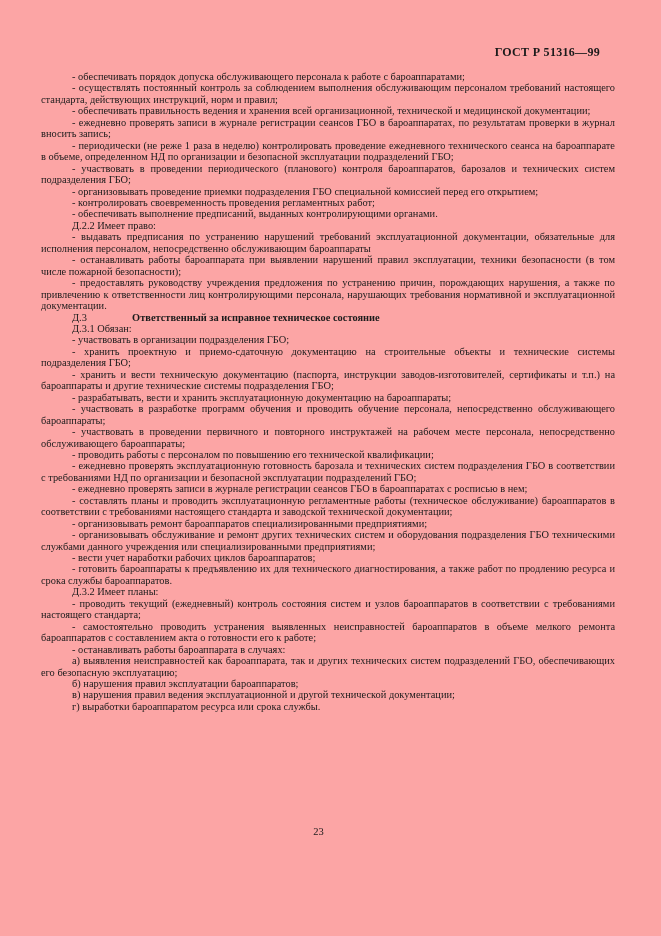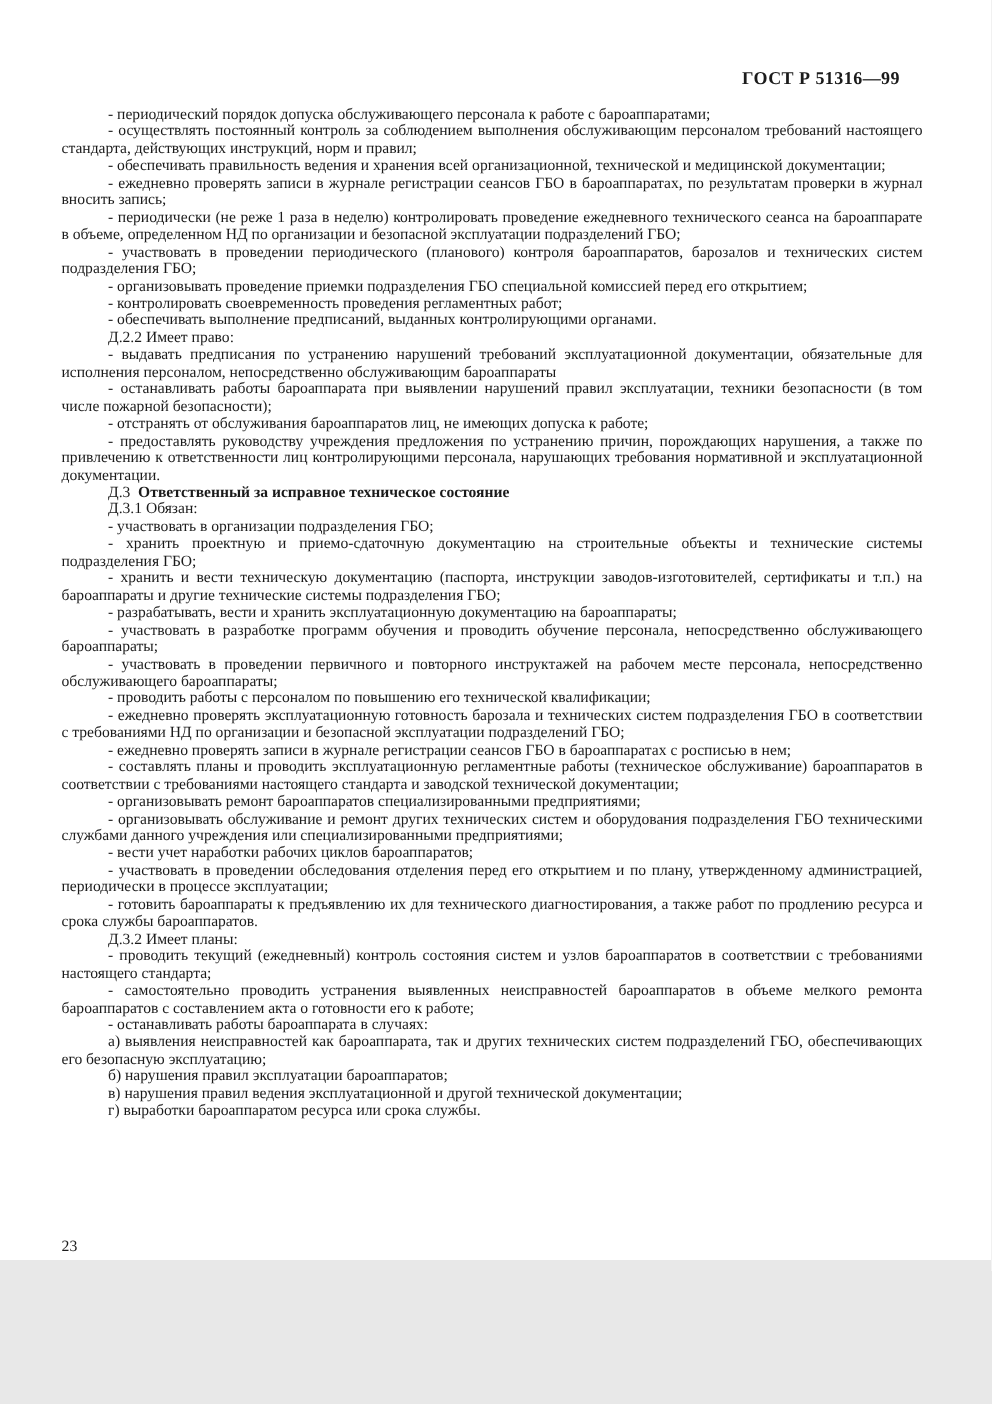--- a/index.html
+++ b/index.html
@@ -3,23 +3,23 @@
 <meta charset="utf-8">
 <style>
   html, body {
     margin: 0;
     padding: 0;
     background: #e8e8e8;
   }
   .page {
     position: relative;
     width: 661px;
-    height: 840px;
+    height: 936px;
     margin: 0 auto;
-    background: #ffffff;
+    background: #fca5a5;
     color: #1b1b1b;
     font-family: "Liberation Serif", "DejaVu Serif", serif;
     overflow: hidden;
     box-sizing: border-box;
   }
   .doc-header {
     position: absolute;
     top: 45px;
     left: 41px;
     right: 61px;
@@ -38,67 +38,66 @@
     line-height: 11.45px;
     text-align: justify;
   }
   .doc-body p.para {
     margin: 0;
     padding: 0;
     text-indent: 31px;
   }
   .doc-body p.heading .heading-title {
     font-weight: bold;
+    margin-left: 40px;
   }
   .page-number {
     position: absolute;
     top: 826px;
     left: 41px;
     right: 65px;
-    text-align: left;
+    text-align: center;
     font-size: 10.5px;
   }
 </style>
 </head>
 <body>
 
 <div class="page">
   <div class="doc-header">ГОСТ Р 51316—99</div>
 
   <div class="doc-body">
-      <p class="para">- периодический порядок допуска обслуживающего персонала к работе с бароаппаратами;</p>
+      <p class="para">- обеспечивать порядок допуска обслуживающего персонала к работе с бароаппаратами;</p>
       <p class="para">- осуществлять постоянный контроль за соблюдением выполнения обслуживающим персоналом требований настоящего стандарта, действующих инструкций, норм и правил;</p>
       <p class="para">- обеспечивать правильность ведения и хранения всей организационной, технической и медицинской документации;</p>
       <p class="para">- ежедневно проверять записи в журнале регистрации сеансов ГБО в бароаппаратах, по результатам проверки в журнал вносить запись;</p>
       <p class="para">- периодически (не реже 1 раза в неделю) контролировать проведение ежедневного технического сеанса на бароаппарате в объеме, определенном НД по организации и безопасной эксплуатации подразделений ГБО;</p>
       <p class="para">- участвовать в проведении периодического (планового) контроля бароаппаратов, барозалов и технических систем подразделения ГБО;</p>
       <p class="para">- организовывать проведение приемки подразделения ГБО специальной комиссией перед его открытием;</p>
       <p class="para">- контролировать своевременность проведения регламентных работ;</p>
       <p class="para">- обеспечивать выполнение предписаний, выданных контролирующими органами.</p>
       <p class="para">Д.2.2  Имеет право:</p>
       <p class="para">- выдавать предписания по устранению нарушений требований эксплуатационной документации, обязательные для исполнения персоналом, непосредственно обслуживающим бароаппараты</p>
       <p class="para">- останавливать работы бароаппарата при выявлении нарушений правил эксплуатации, техники безопасности (в том числе пожарной безопасности);</p>
-      <p class="para">- отстранять от обслуживания бароаппаратов лиц, не имеющих допуска к работе;</p>
       <p class="para">- предоставлять руководству учреждения предложения по устранению причин, порождающих нарушения, а также по привлечению к ответственности лиц контролирующими персонала, нарушающих требования нормативной и эксплуатационной документации.</p>
       <p class="para heading"><span class="heading-num">Д.3&nbsp; </span><span class="heading-title">Ответственный за исправное техническое состояние</span></p>
       <p class="para">Д.3.1  Обязан:</p>
       <p class="para">- участвовать в организации подразделения ГБО;</p>
       <p class="para">- хранить проектную и приемо-сдаточную документацию на строительные объекты и технические системы подразделения ГБО;</p>
       <p class="para">- хранить и вести техническую документацию (паспорта, инструкции заводов-изготовителей, сертификаты и т.п.) на бароаппараты и другие технические системы подразделения ГБО;</p>
       <p class="para">- разрабатывать, вести и хранить эксплуатационную документацию на бароаппараты;</p>
       <p class="para">- участвовать в разработке программ обучения и проводить обучение персонала, непосредственно обслуживающего бароаппараты;</p>
       <p class="para">- участвовать в проведении первичного и повторного инструктажей на рабочем месте персонала, непосредственно обслуживающего бароаппараты;</p>
       <p class="para">- проводить работы с персоналом по повышению его технической квалификации;</p>
       <p class="para">- ежедневно проверять эксплуатационную готовность барозала и технических систем подразделения ГБО в соответствии с требованиями НД по организации и безопасной эксплуатации подразделений ГБО;</p>
       <p class="para">- ежедневно проверять записи в журнале регистрации сеансов ГБО в бароаппаратах с росписью в нем;</p>
       <p class="para">- составлять планы и проводить эксплуатационную регламентные работы (техническое обслуживание) бароаппаратов в соответствии с требованиями настоящего стандарта и заводской технической документации;</p>
       <p class="para">- организовывать ремонт бароаппаратов специализированными предприятиями;</p>
       <p class="para">- организовывать обслуживание и ремонт других технических систем и оборудования подразделения ГБО техническими службами данного учреждения или специализированными предприятиями;</p>
       <p class="para">- вести учет наработки рабочих циклов бароаппаратов;</p>
-      <p class="para">- участвовать в проведении обследования отделения перед его открытием и по плану, утвержденному администрацией, периодически в процессе эксплуатации;</p>
       <p class="para">- готовить бароаппараты к предъявлению их для технического диагностирования, а также работ по продлению ресурса и срока службы бароаппаратов.</p>
       <p class="para">Д.3.2  Имеет планы:</p>
       <p class="para">- проводить текущий (ежедневный) контроль состояния систем и узлов бароаппаратов в соответствии с требованиями настоящего стандарта;</p>
       <p class="para">- самостоятельно проводить устранения выявленных неисправностей бароаппаратов в объеме мелкого ремонта бароаппаратов с составлением акта о готовности его к работе;</p>
       <p class="para">- останавливать работы бароаппарата в случаях:</p>
       <p class="para">а)  выявления неисправностей как бароаппарата, так и других технических систем подразделений ГБО, обеспечивающих его безопасную эксплуатацию;</p>
       <p class="para">б)  нарушения правил эксплуатации бароаппаратов;</p>
       <p class="para">в)  нарушения правил ведения эксплуатационной и другой технической документации;</p>
       <p class="para">г)  выработки бароаппаратом ресурса или срока службы.</p>
     </div>

